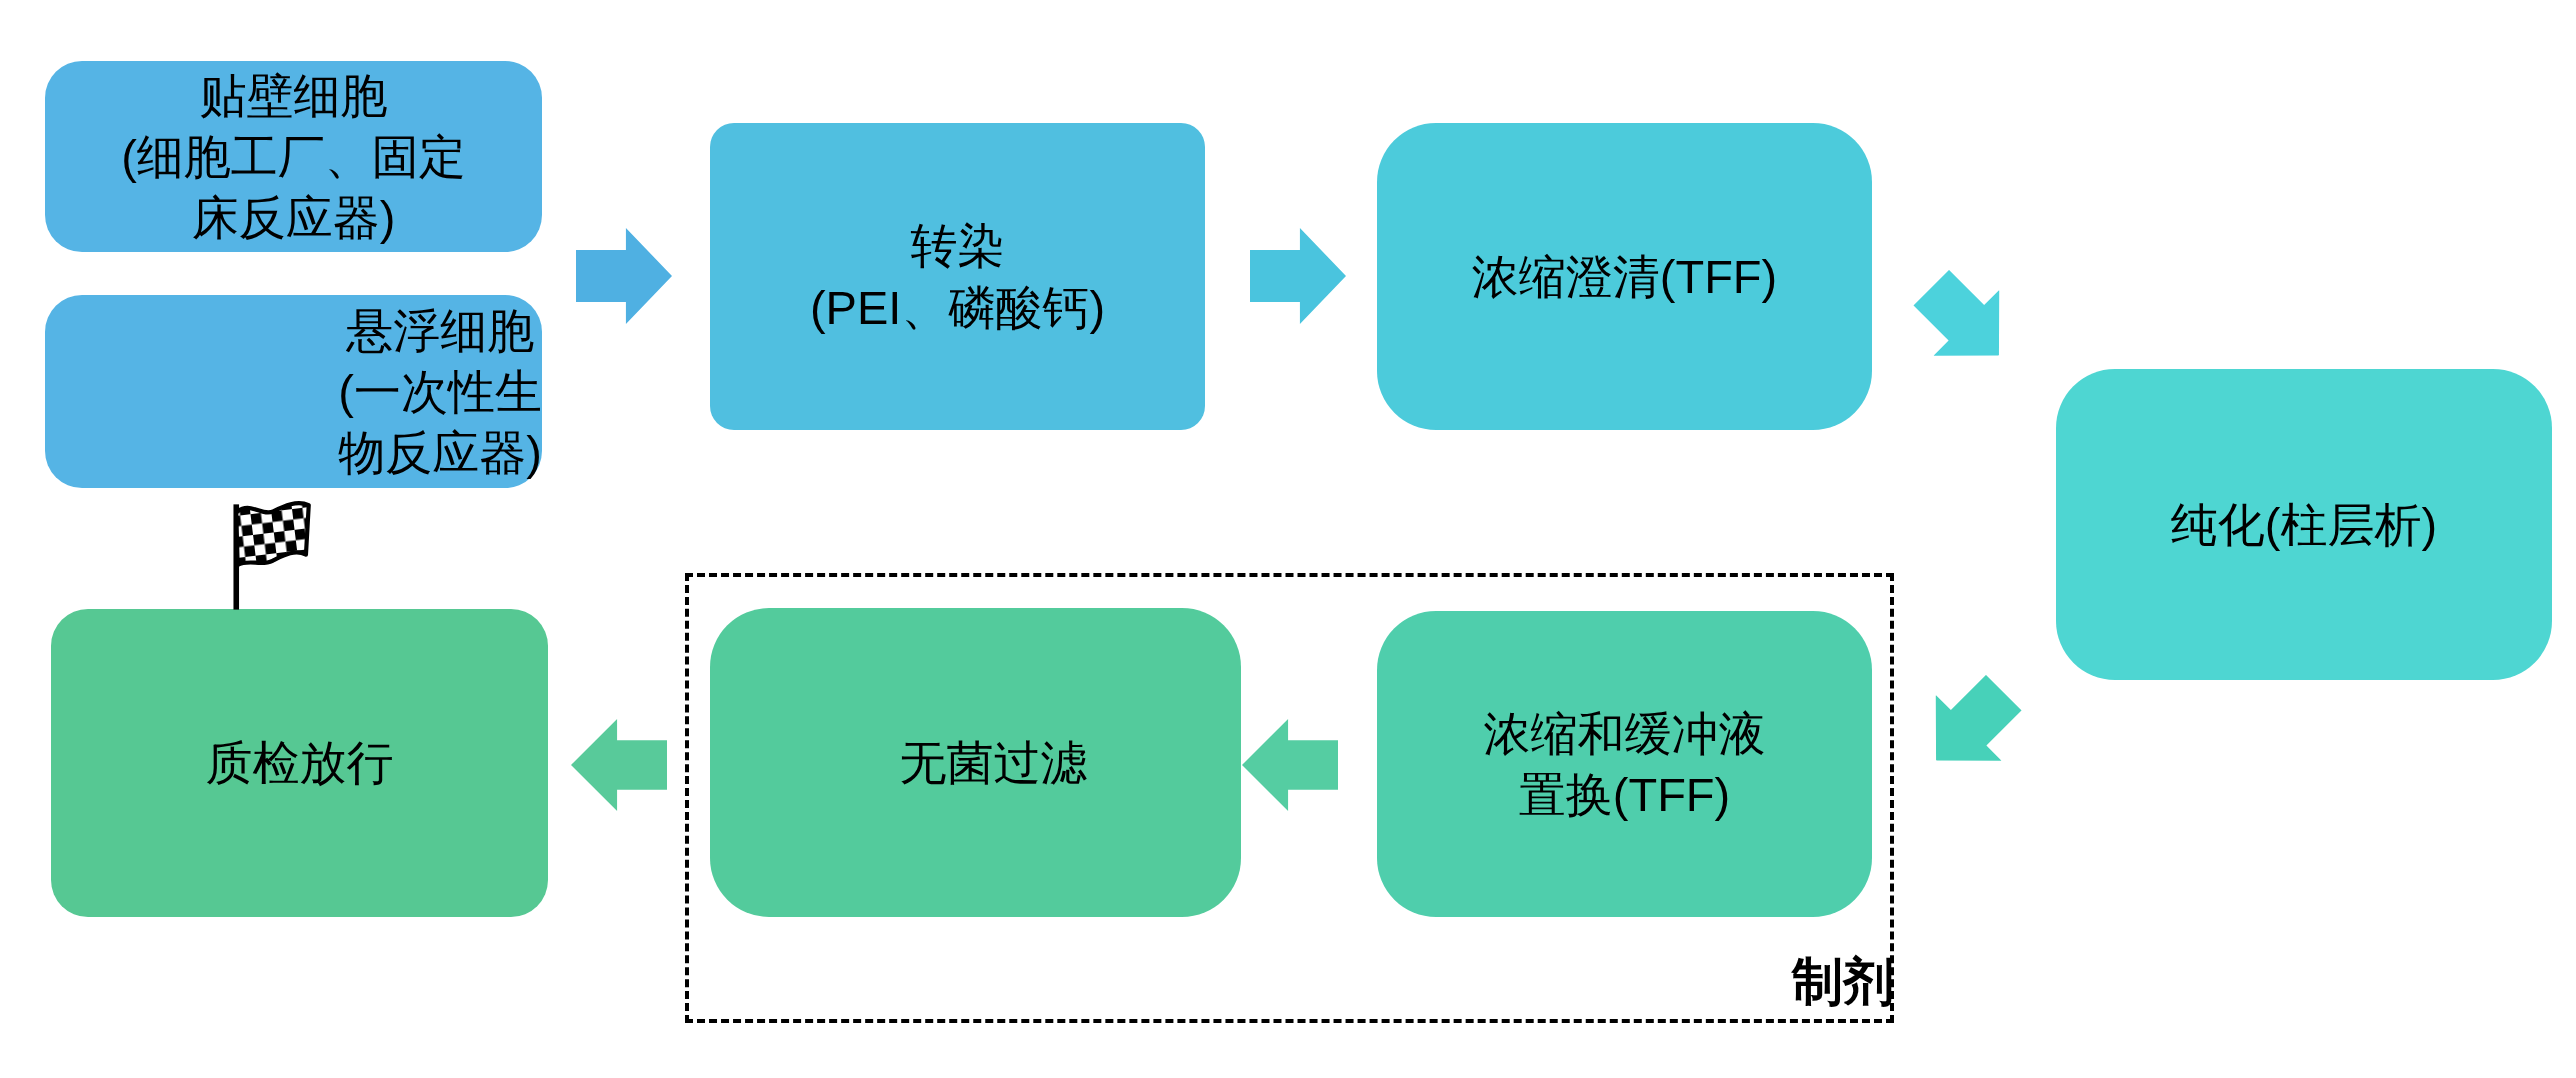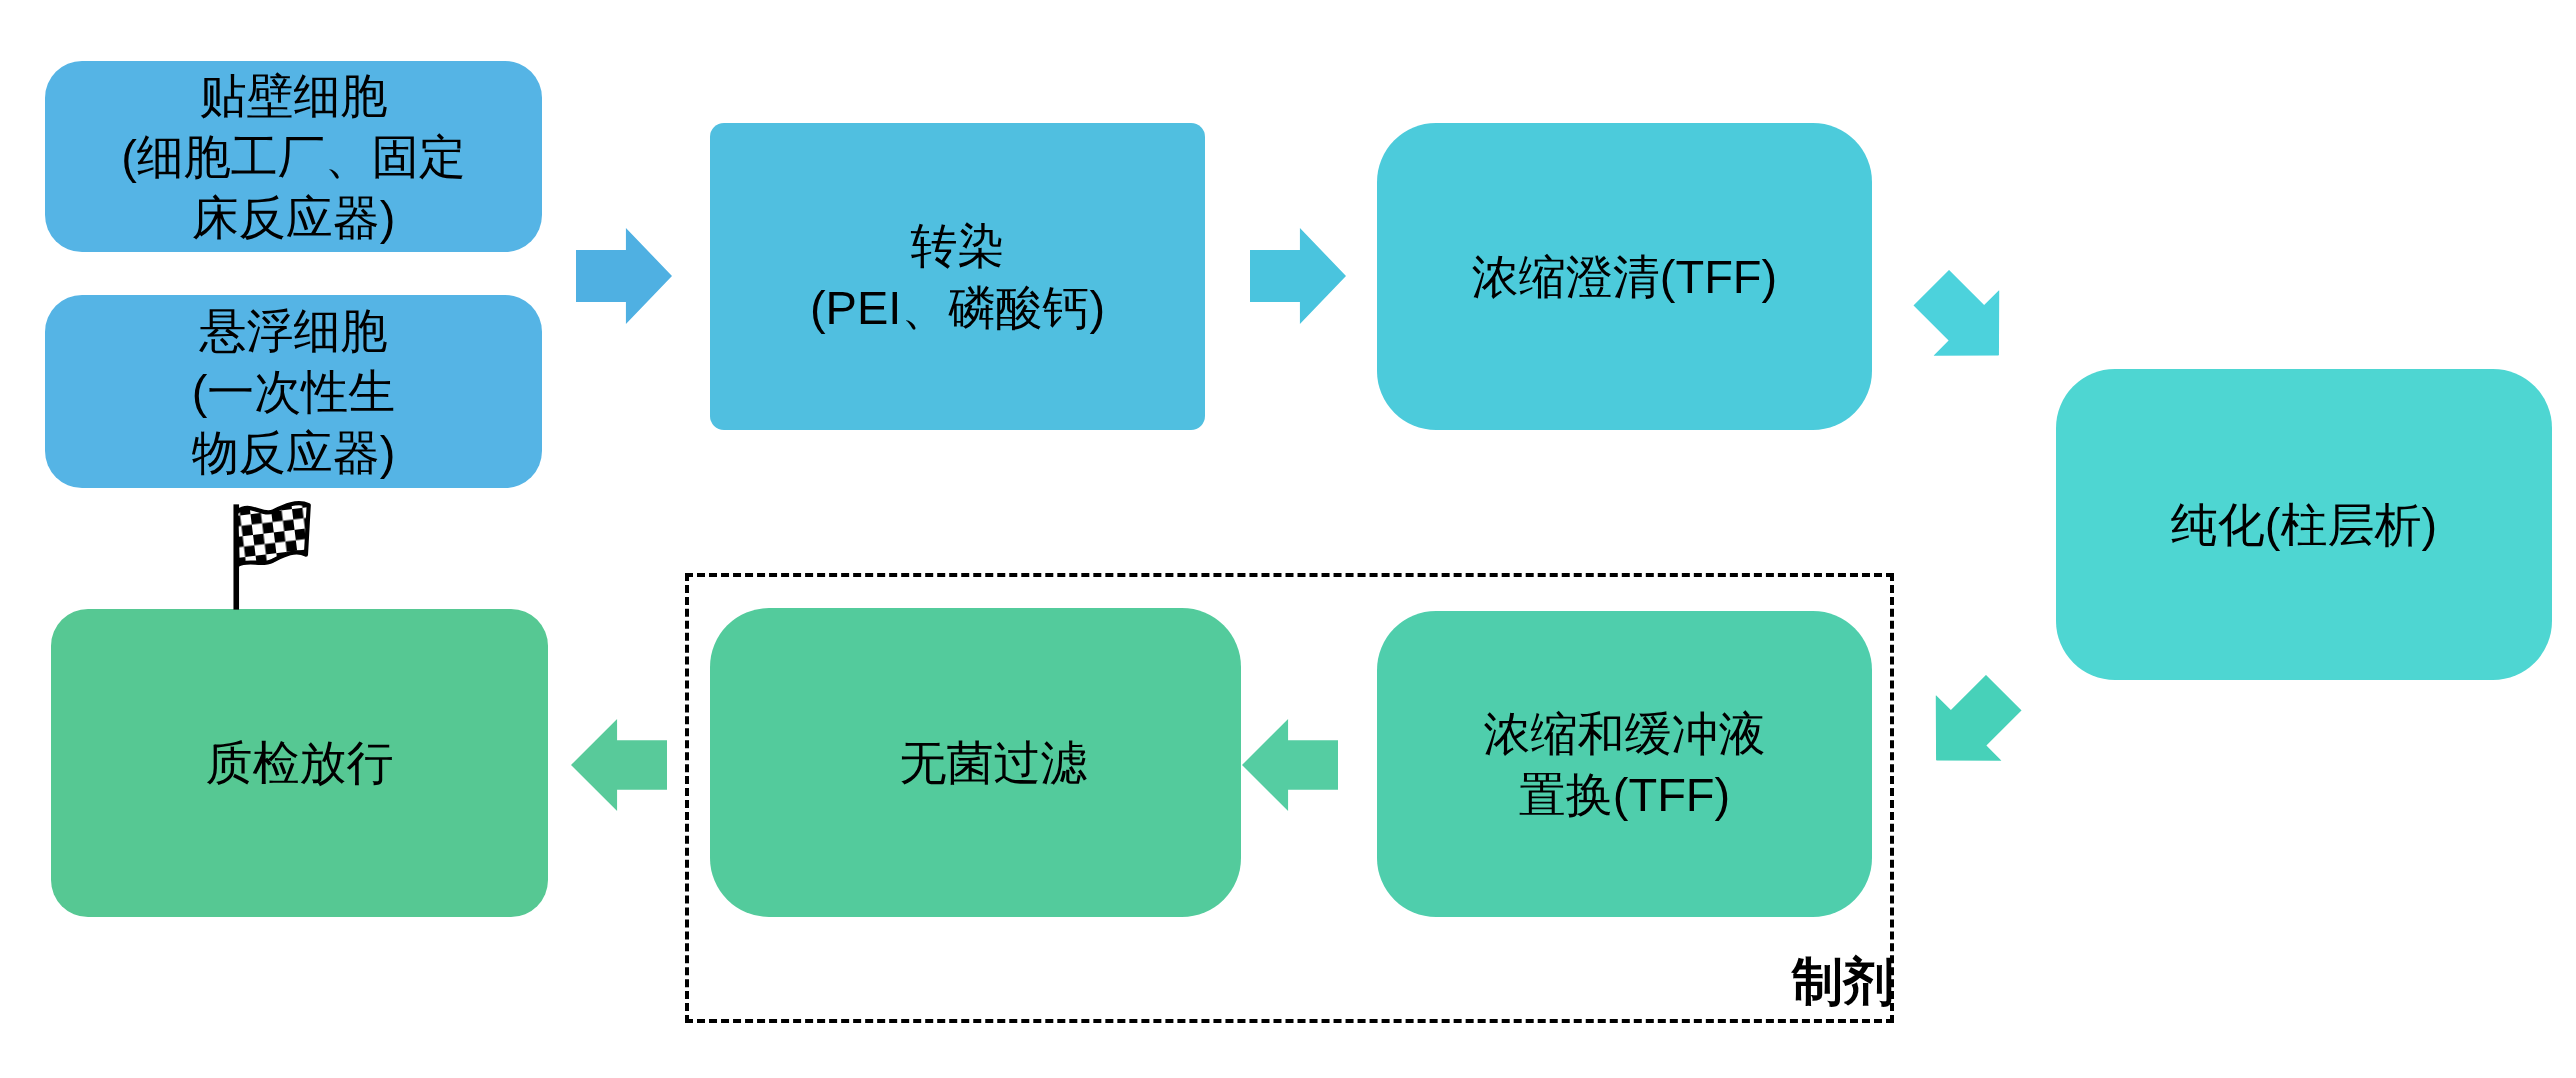--- a/index.html
+++ b/index.html
@@ -21,22 +21,22 @@
     font-weight: 400;
     font-size: 47px;
     line-height: 1.3;
     border-radius: 45px;
   }
   .box .label { white-space: pre-line; }
   .r60 { border-radius: 37px; }
 
   
   .pos-adherent      { left: 45px;   top: 61px;   width: 497px; height: 191px; background: #55B4E5; }
-  .pos-suspension    { left: 45px;   top: 295px;  width: 497px; height: 193px; background: #55B4E5; }
-  .pos-transfection  { left: 710px; top: 123px;  width: 495px; height: 307px; background: #50BFE0; border-radius: 14px; }
+  .pos-suspension    { left: 45px;   top: 295px;  width: 497px; height: 193px; background: #55B4E5; justify-content: flex-end; }
+  .pos-transfection  { left: 710px; top: 123px;  width: 495px; height: 307px; background: #50BFE0; border-radius: 24px; }
   .pos-tff-clarify   { left: 1377px; top: 123px;  width: 495px; height: 307px; background: #4CCBDB; border-radius: 59px; }
   .pos-purification  { left: 2042px; top: 369px;  width: 496px; height: 311px; background: #4ED6D2; border-radius: 59px; margin-left: 14px; }
   .pos-tff-exchange  { left: 1377px; top: 611px;  width: 495px; height: 306px; background: #4FCEAC; border-radius: 59px; }
   .pos-sterile       { left: 710px; top: 608px;  width: 495px; height: 309px; background: #53CB9C; border-radius: 59px; padding-left: 36px; }
   .pos-qc            { left: 51px;   top: 609px;  width: 497px; height: 308px; background: #56C893; }
 
   
   .arrow { position: absolute; }
   .arrow-right { clip-path: polygon(0 23%, 52% 23%, 52% 0, 100% 50%, 52% 100%, 52% 77%, 0 77%); }
   .arrow-left  { clip-path: polygon(100% 23%, 48% 23%, 48% 0, 0 50%, 48% 100%, 48% 77%, 100% 77%); }

